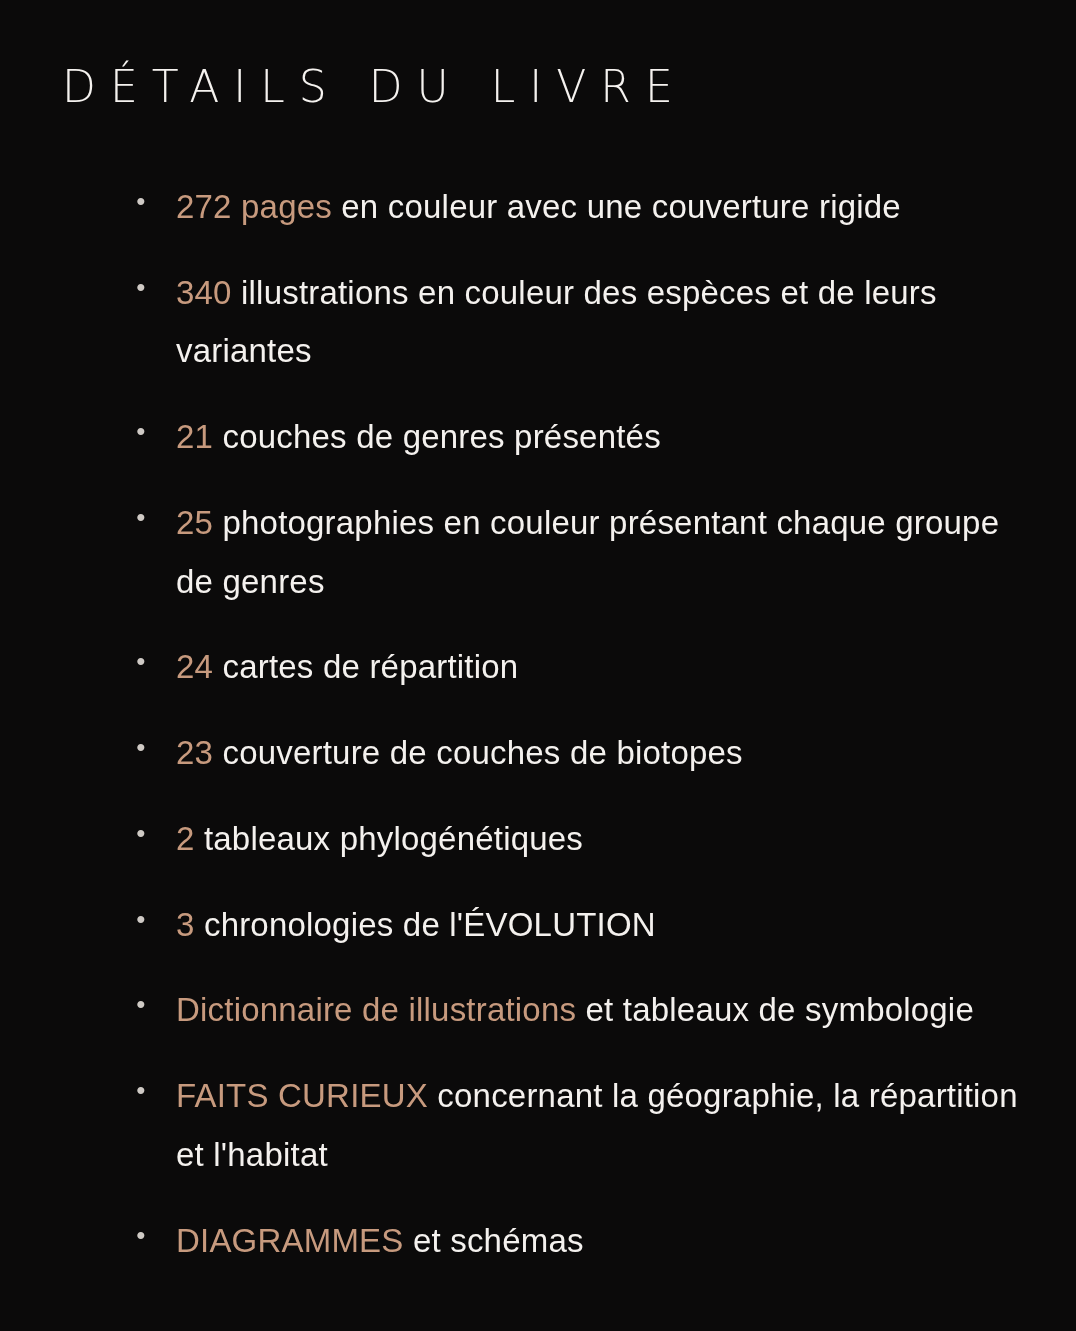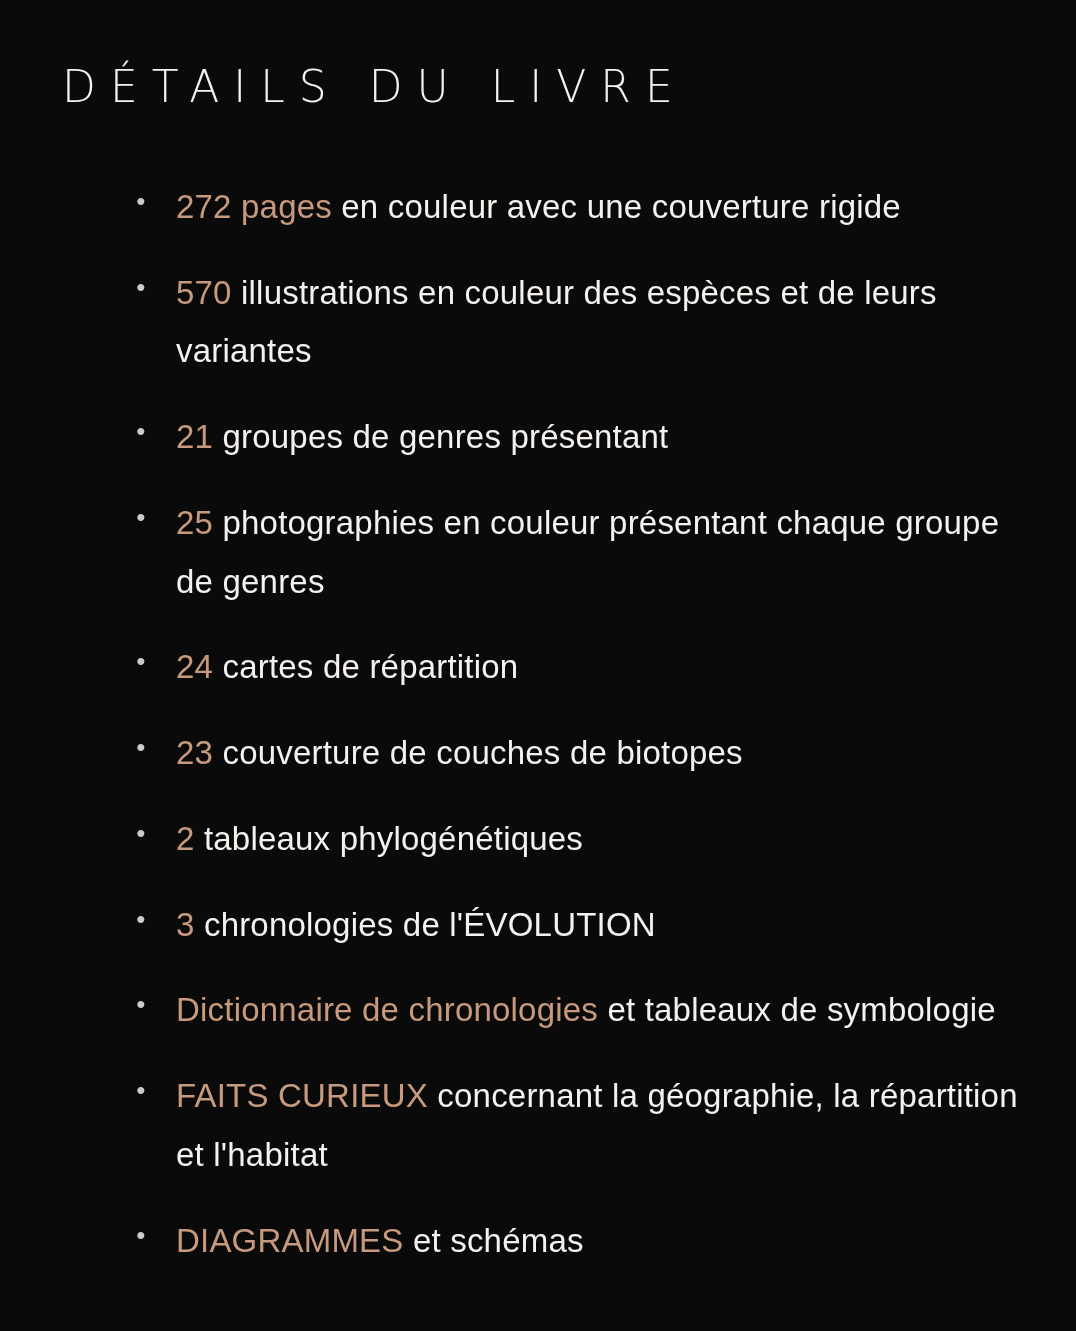--- a/index.html
+++ b/index.html
@@ -81,25 +81,25 @@
 </style>
 </head>
 <body>
 
 <div class="page">
 
   <h1 class="title">Détails du livre</h1>
 
   <ul class="list">
       <li class="item"><span class="bullet">•</span><span class="hl">272 pages</span><span class="rest"> en couleur avec une couverture rigide</span></li>
-      <li class="item"><span class="bullet">•</span><span class="hl">570</span><span class="rest"> illustrations en couleur des espèces et de leurs variantes</span></li>
-      <li class="item"><span class="bullet">•</span><span class="hl">21</span><span class="rest"> groupes de genres présentant</span></li>
+      <li class="item"><span class="bullet">•</span><span class="hl">340</span><span class="rest"> illustrations en couleur des espèces et de leurs variantes</span></li>
+      <li class="item"><span class="bullet">•</span><span class="hl">21</span><span class="rest"> couches de genres présentés</span></li>
       <li class="item"><span class="bullet">•</span><span class="hl">25</span><span class="rest"> photographies en couleur présentant chaque groupe de genres</span></li>
       <li class="item"><span class="bullet">•</span><span class="hl">24</span><span class="rest"> cartes de répartition</span></li>
       <li class="item"><span class="bullet">•</span><span class="hl">23</span><span class="rest"> couverture de couches de biotopes</span></li>
       <li class="item"><span class="bullet">•</span><span class="hl">2</span><span class="rest"> tableaux phylogénétiques</span></li>
       <li class="item"><span class="bullet">•</span><span class="hl">3</span><span class="rest"> chronologies de l'ÉVOLUTION</span></li>
-      <li class="item"><span class="bullet">•</span><span class="hl">Dictionnaire de chronologies</span><span class="rest"> et tableaux de symbologie</span></li>
+      <li class="item"><span class="bullet">•</span><span class="hl">Dictionnaire de illustrations</span><span class="rest"> et tableaux de symbologie</span></li>
       <li class="item"><span class="bullet">•</span><span class="hl">FAITS CURIEUX</span><span class="rest"> concernant la géographie, la répartition et l'habitat</span></li>
       <li class="item"><span class="bullet">•</span><span class="hl">DIAGRAMMES</span><span class="rest"> et schémas</span></li>
     </ul>
 
 </div>
 
 </body></html>

